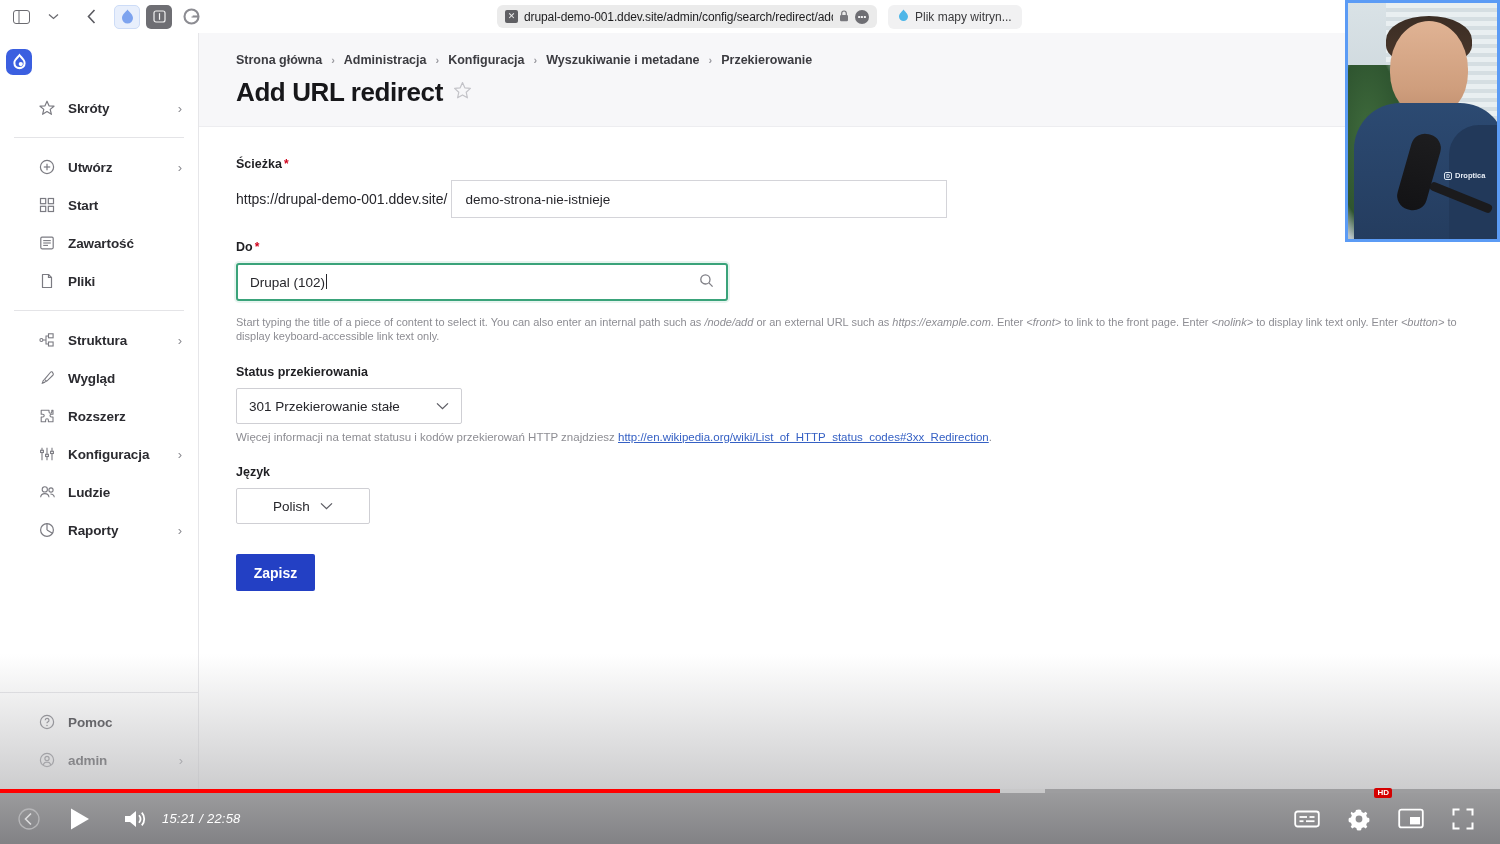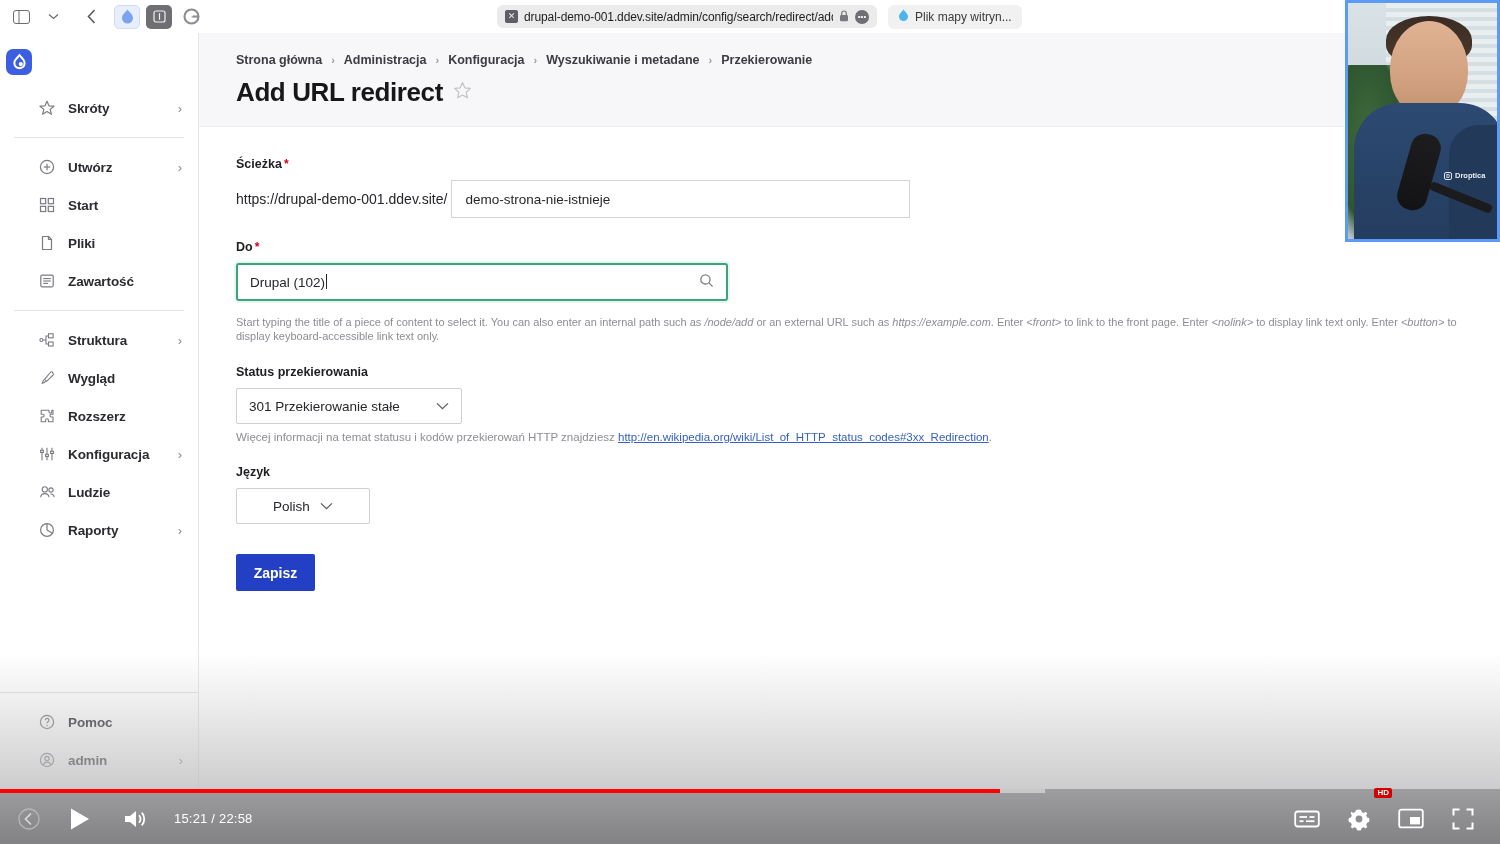--- a/index.html
+++ b/index.html
@@ -92,21 +92,21 @@
   .page-title { font-size: 26px; font-weight: 700; color: #17171a; letter-spacing: -0.4px; }
   .star-icon { color: #c3c3c8; font-size: 19px; }
 
   .form-area { padding: 30px 0 0 37px; position: relative; }
   .field-label { font-size: 12.5px; font-weight: 700; color: #1f1f23; margin-bottom: 9px; }
   .req { color: #d0021b; font-size: 12px; margin-left: 2px; }
 
   .path-row { display: flex; align-items: center; }
   .path-prefix { font-size: 14px; color: #26262b; }
   .path-input {
-    width: 459px; height: 38px; border: 1px solid #d4d4d9; background: #fff;
+    width: 496px; height: 38px; border: 1px solid #d4d4d9; background: #fff;
     margin-left: 4px; padding: 0 13px; font-size: 13.5px; color: #26262b;
     font-family: "Liberation Sans", sans-serif;
     display:flex; align-items:center;
   }
 
   .do-field {
     width: 492px; height: 38px; border: 2px solid #3aa37a; border-radius: 3px;
     background: #fff; display: flex; align-items: center; padding: 0 12px;
     box-shadow: 0 0 0 2px rgba(58,163,122,0.12);
     margin-top: 2px;
@@ -180,21 +180,21 @@
   .progress-buffer { position:absolute; left:0; top:0; height:4px; width:1045px; background:#c8c8c9; }
   .progress-played { position:absolute; left:0; top:0; height:4px; width:1000px; background:#ff0000; }
 
   .player-bar {
     position: absolute; left: 0; bottom: 0; width: 1500px; height: 51px;
     background: linear-gradient(180deg, #9b9b9d 0%, #828285 100%);
     display: flex; align-items: center;
   }
   .pc-left { display:flex; align-items:center; gap:4px; padding-left:6px; }
   .pc-btn { width:46px; height:46px; display:flex; align-items:center; justify-content:center; color:#ffffff; cursor:pointer;}
-  .pc-time { color:#ffffff; font-size:13px; margin-left:12px; letter-spacing:0.2px; }
+  .pc-time { color:#ffffff; font-size:13px; margin-left:0; letter-spacing:0.2px;font-style:italic; }
   .pc-right { margin-left:auto; display:flex; align-items:center; gap:6px; padding-right:14px; }
   .hd-badge {
     position:absolute; top:-8px; right:-10px; background:#d40000; color:#fff;
     font-size:8px; font-weight:700; padding:1px 3px; border-radius:2px; line-height:1.1;
   }
   .gear-wrap { position:relative; }
 </style>
 </head>
 <body>
 
@@ -305,36 +305,36 @@
               <rect x="9.3" y="1.5" width="5.2" height="5.2" fill="none" stroke="#7b7b82" stroke-width="1.2"></rect>
               <rect x="1.5" y="9.3" width="5.2" height="5.2" fill="none" stroke="#7b7b82" stroke-width="1.2"></rect>
               <rect x="9.3" y="9.3" width="5.2" height="5.2" fill="none" stroke="#7b7b82" stroke-width="1.2"></rect>
             </svg>
         </span>
         <span class="lbl">Start</span>
       </div>
       <div class="nav-item">
         <span class="ico">
           <svg width="16" height="16" viewBox="0 0 16 16">
-              <path d="M3.5 1.5h6l3 3v10h-9z" fill="none" stroke="#7b7b82" stroke-width="1.2" stroke-linejoin="round"></path>
-              <path d="M9.5 1.5v3h3" fill="none" stroke="#7b7b82" stroke-width="1.2"></path>
-            </svg>
-        </span>
-        <span class="lbl">Pliki</span>
-      </div>
-      <div class="nav-item">
-        <span class="ico">
-          <svg width="16" height="16" viewBox="0 0 16 16">
               <rect x="1.8" y="2.2" width="12.4" height="11.6" rx="1.2" fill="none" stroke="#7b7b82" stroke-width="1.2"></rect>
               <line x1="4.2" y1="5.6" x2="11.8" y2="5.6" stroke="#7b7b82" stroke-width="1.1"></line>
               <line x1="4.2" y1="8" x2="11.8" y2="8" stroke="#7b7b82" stroke-width="1.1"></line>
               <line x1="4.2" y1="10.4" x2="9" y2="10.4" stroke="#7b7b82" stroke-width="1.1"></line>
             </svg>
         </span>
         <span class="lbl">Zawartość</span>
+      </div>
+      <div class="nav-item">
+        <span class="ico">
+          <svg width="16" height="16" viewBox="0 0 16 16">
+              <path d="M3.5 1.5h6l3 3v10h-9z" fill="none" stroke="#7b7b82" stroke-width="1.2" stroke-linejoin="round"></path>
+              <path d="M9.5 1.5v3h3" fill="none" stroke="#7b7b82" stroke-width="1.2"></path>
+            </svg>
+        </span>
+        <span class="lbl">Pliki</span>
       </div>
     </div>
     <div class="nav-sep"></div>
 
     <div>
       <div class="nav-item">
         <span class="ico">
           <svg width="16" height="16" viewBox="0 0 16 16">
               <circle cx="2.4" cy="8" r="1.5" fill="none" stroke="#7b7b82" stroke-width="1.1"></circle>
               <rect x="9.5" y="1.8" width="4.6" height="4" fill="none" stroke="#7b7b82" stroke-width="1.1"></rect>

